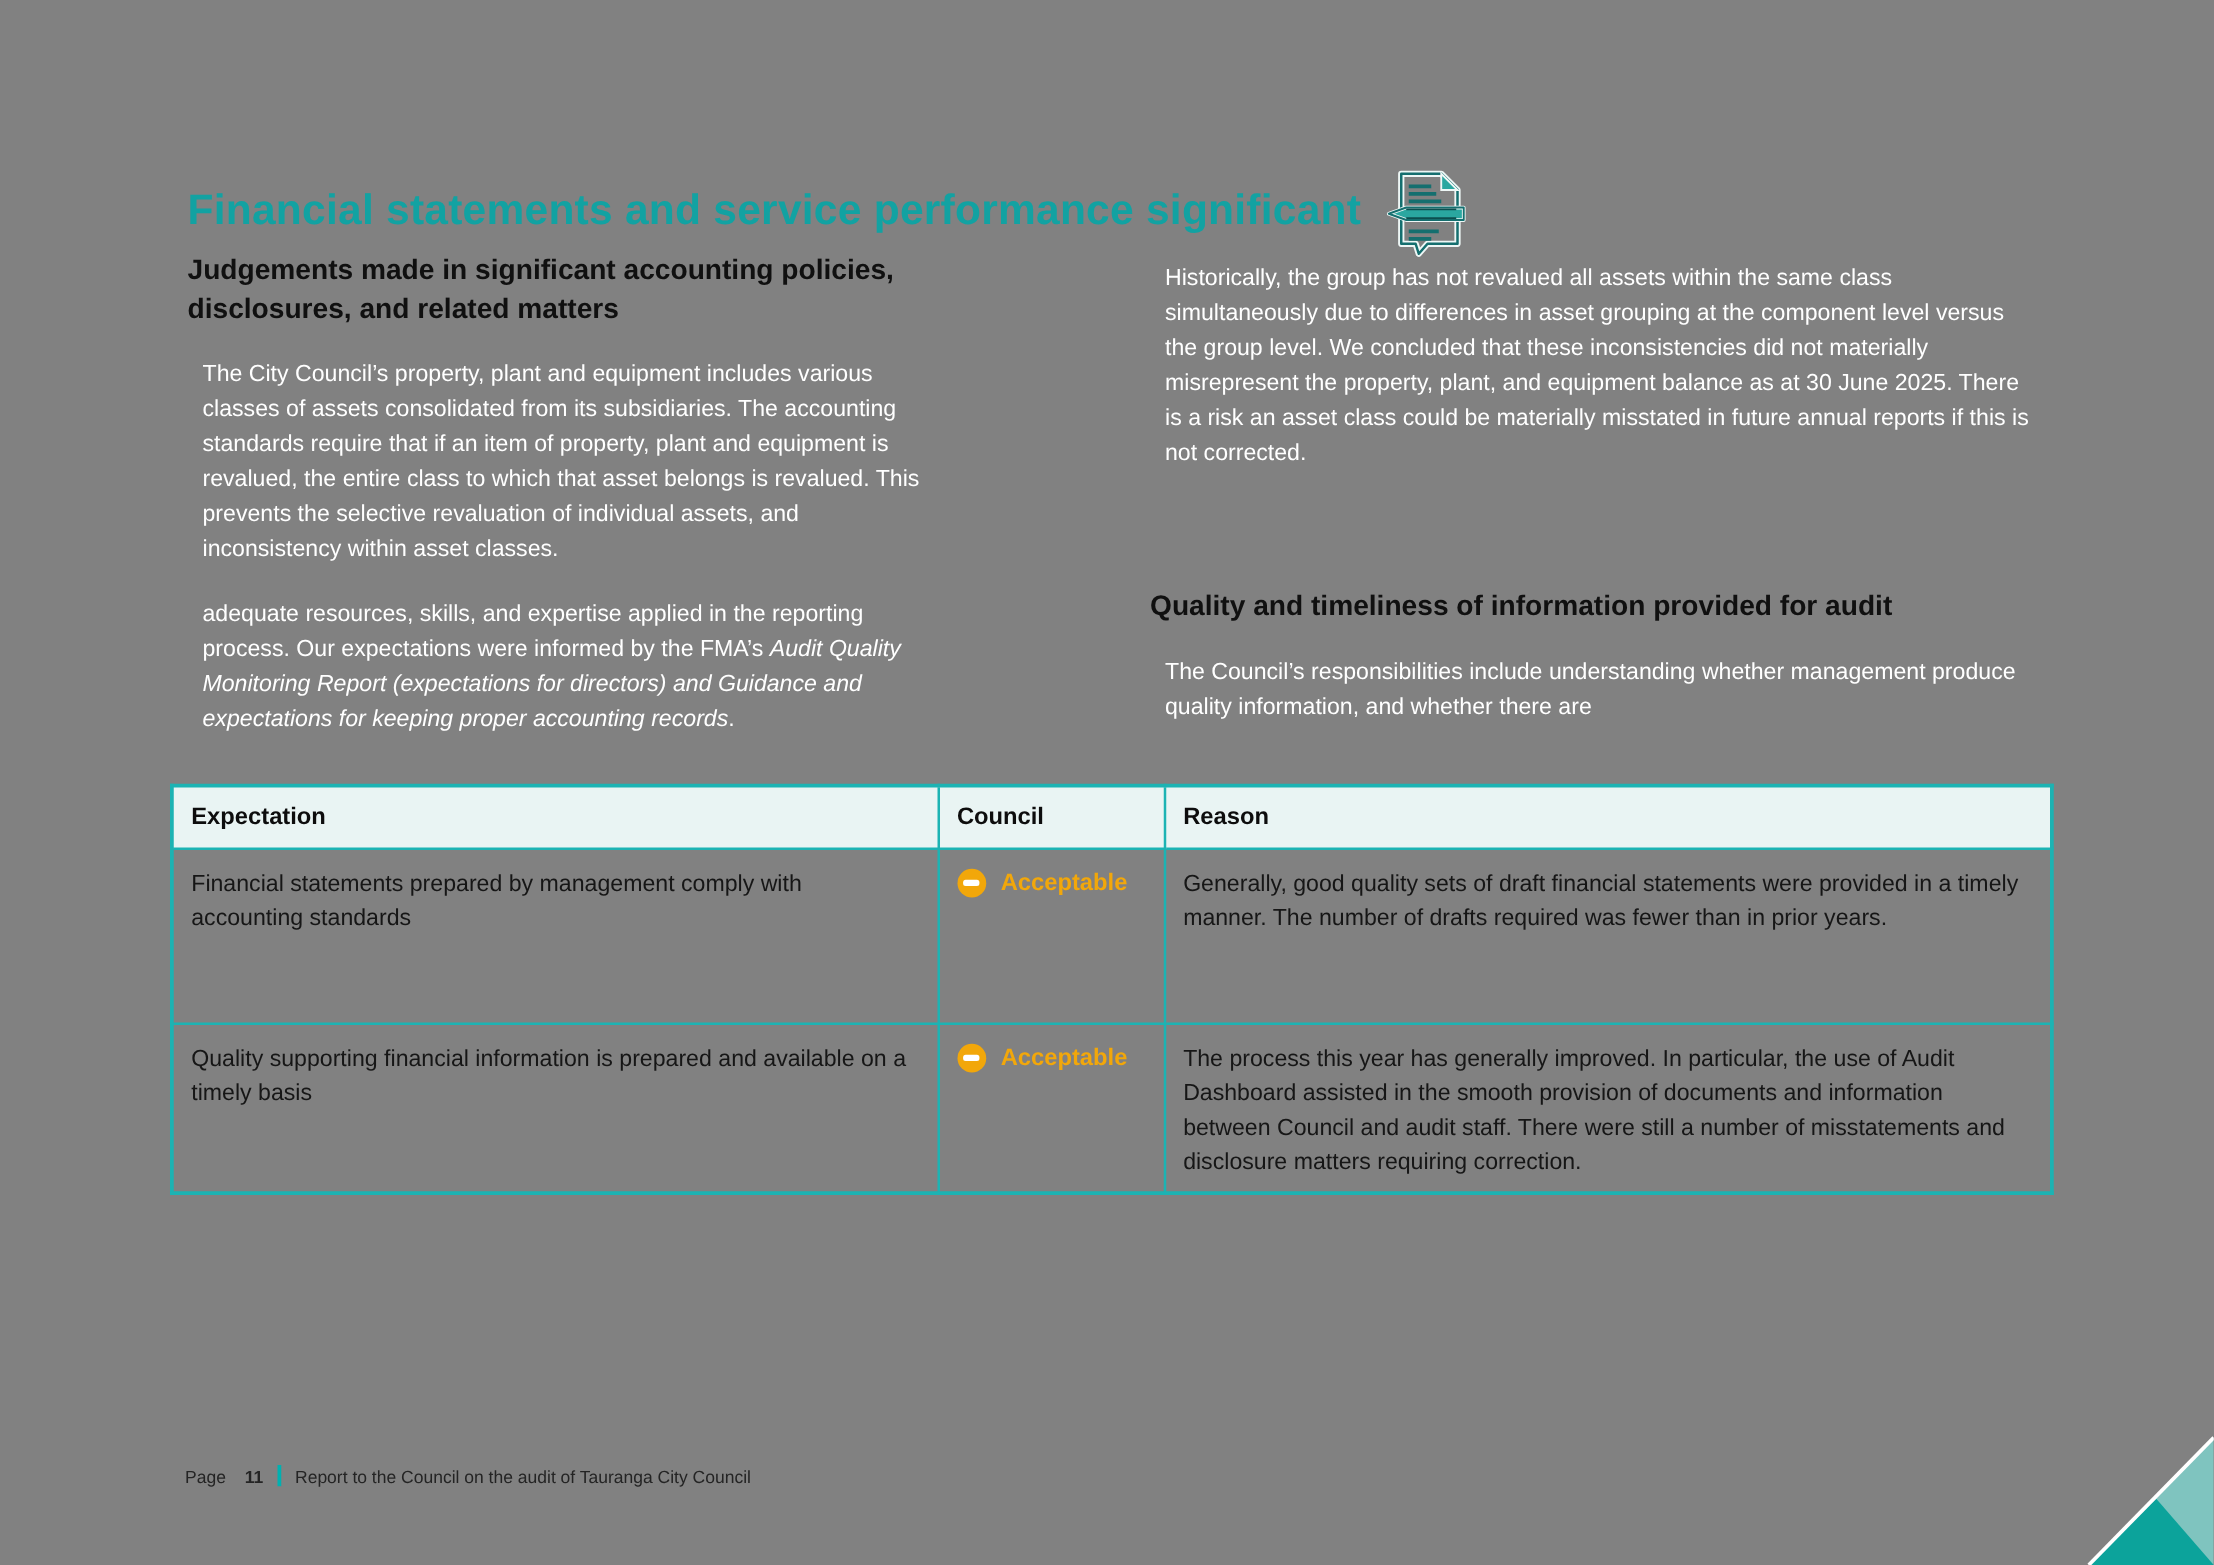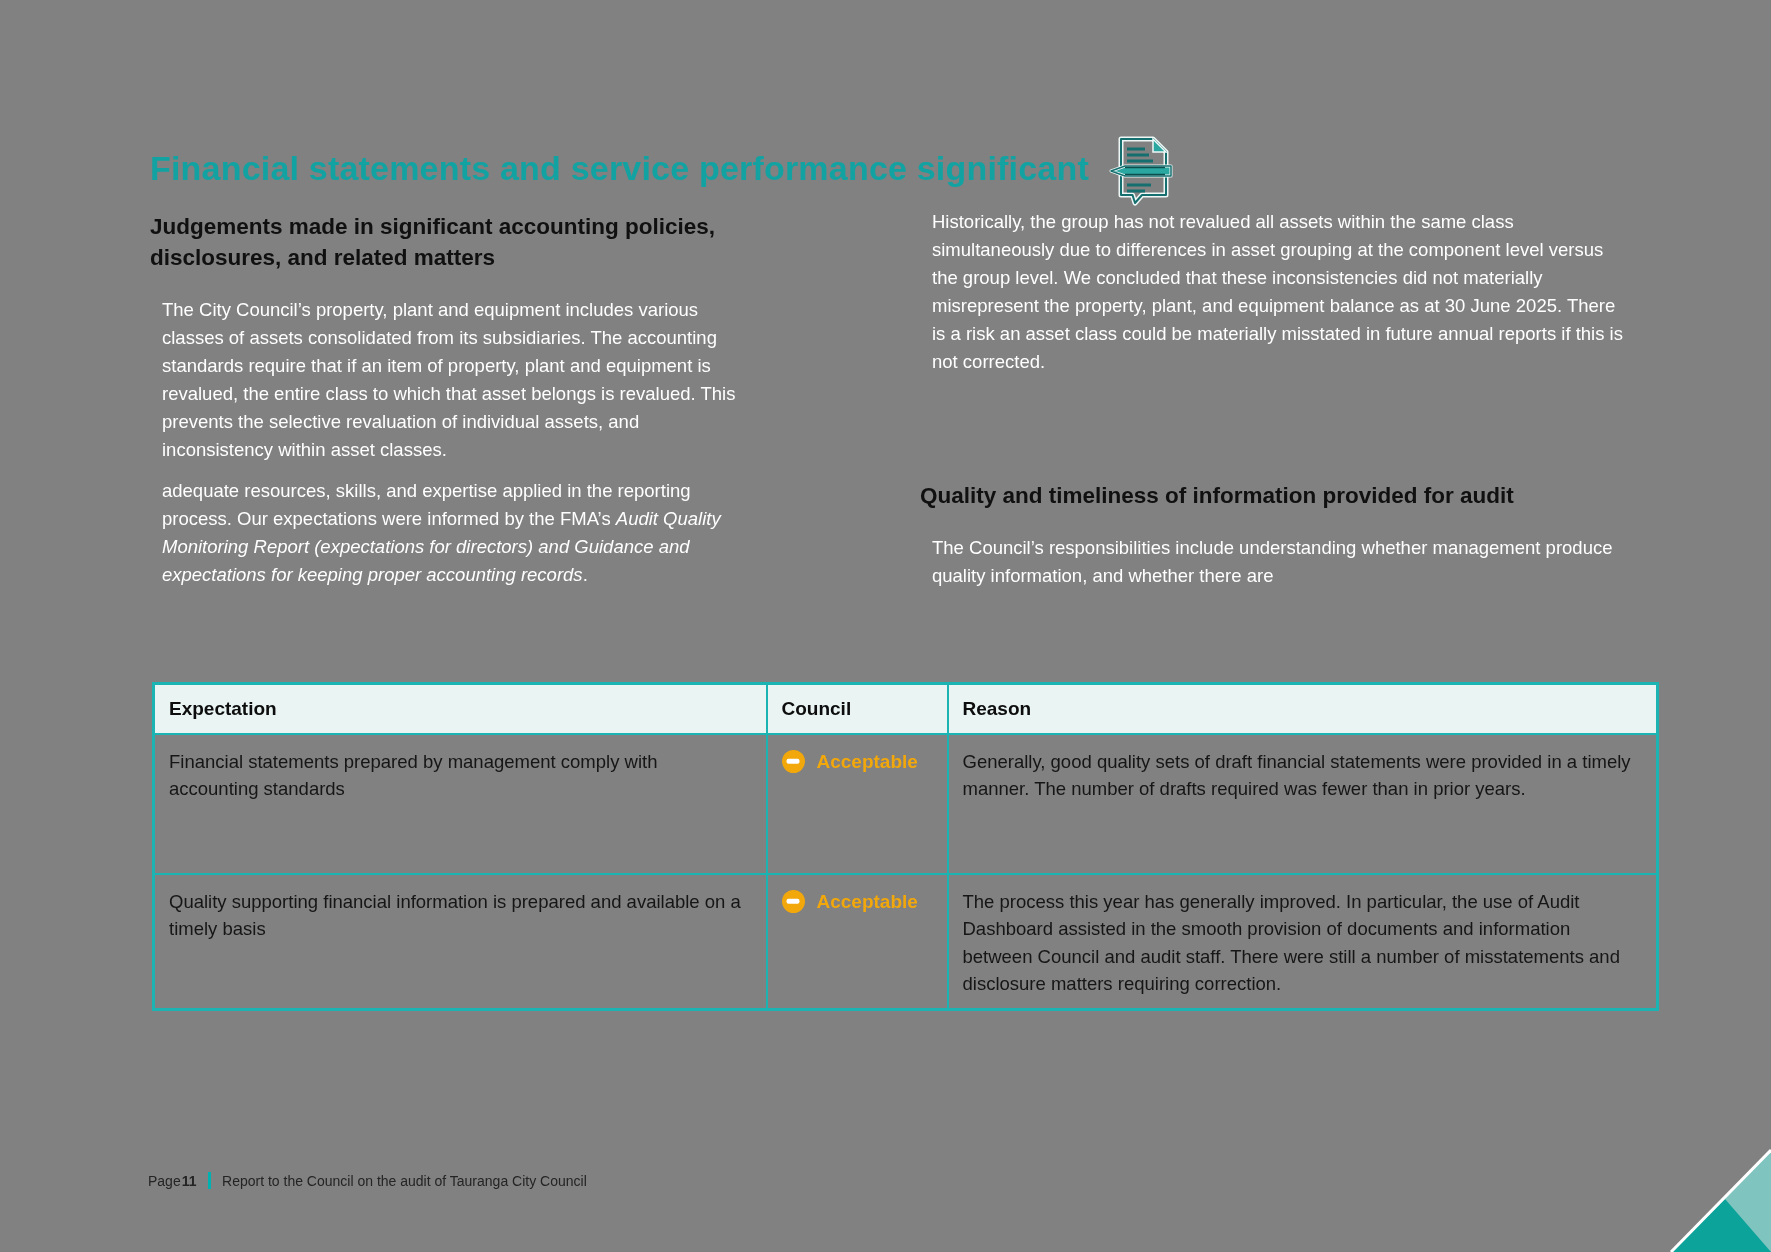--- a/index.html
+++ b/index.html
@@ -32,33 +32,32 @@
   .title-icon{width:66px;height:70px;flex:0 0 auto;margin-top:6px;}
 
   .columns{
     position:absolute;left:150px;top:196px;width:1488px;
     display:grid;grid-template-columns:600px 718px;column-gap:170px;
     grid-template-rows:269px auto;
   }
   .col-cell{min-width:0;}
   h2.section-heading{
     font-size:22.5px;font-weight:700;line-height:31px;
-    margin:15px 0 23px 0;color:#101010;
+    margin:4px 0 23px 0;color:#101010;
   }
   p.body-par{
     font-size:18.5px;line-height:28px;margin:12px;color:#ffffff;
   }
   .right-par-1{margin-top:2px;}
   .right-par-2{margin-top:3px;}
 
   table.grading-table{
-    position:absolute;left:136px;top:682px;width:1504px;
+    position:absolute;left:136px;top:627px;width:1504px;
     border-collapse:collapse;table-layout:fixed;
     border:3px solid var(--border-teal);
-    margin-left:16px;
   }
   table.grading-table col.c1{width:613px;}
   table.grading-table col.c2{width:181px;}
   table.grading-table col.c3{width:710px;}
   table.grading-table th{
     background:var(--header-bg);
     font-size:19px;font-weight:700;text-align:left;
     padding:12px 14px;height:50px;
     border:2px solid var(--border-teal);
     color:#0d0d0d;
@@ -88,21 +87,21 @@
   .grade-good .grade-icon{background:var(--green);}
   .grade-good .grade-icon::after{width:13px;height:4.5px;transform:translate(-50%,-50%) rotate(45deg);}
   .grade-good .grade-label{color:var(--green);}
   .grade-label{font-weight:700;font-size:19px;}
 
   .footer{
     position:absolute;left:148px;top:1172px;
     display:flex;align-items:center;gap:11px;
     font-size:14px;color:#242424;
   }
-  .footer .pg{display:flex;gap:1px;}
+  .footer .pg{display:flex;gap:15px;}
   .footer .pg .num{font-weight:700;}
   .footer-sep{
     width:3.5px;height:17px;background:#00b1b1;display:inline-block;
   }
   .corner-svg{position:absolute;right:0;bottom:0;}
 </style>
 </head>
 <body>
 
 <div class="title-row">

